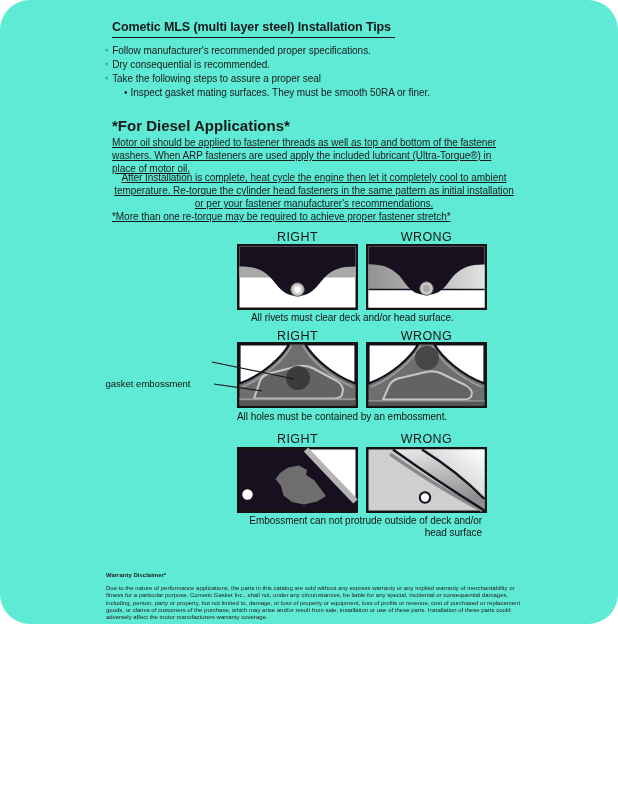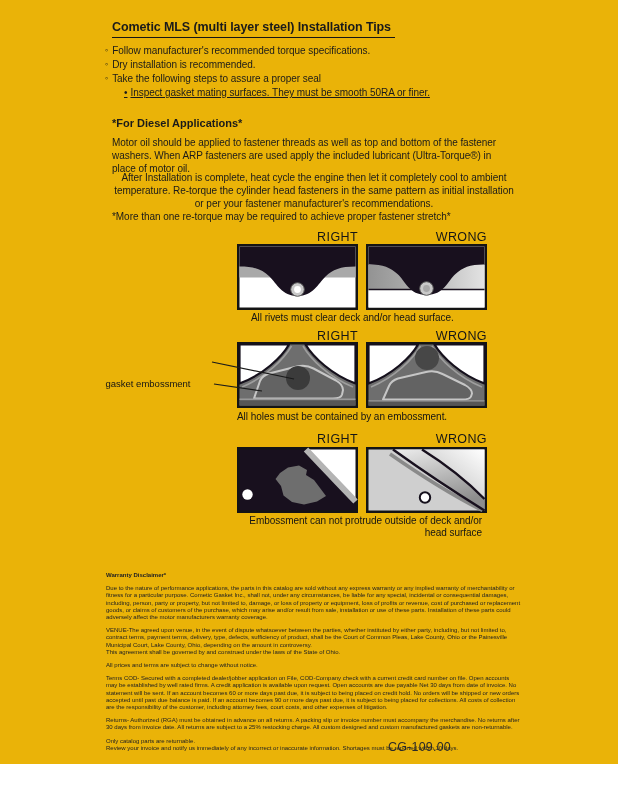--- a/index.html
+++ b/index.html
@@ -1,56 +1,56 @@
 <!DOCTYPE html>
 <html><head>
 <meta charset="utf-8">
 <style>
   html,body{margin:0;padding:0;background:#ffffff;}
-  .page{position:relative;width:618px;height:764px;background:#eab308;overflow:hidden;
-        font-family:"Liberation Sans", sans-serif;color:#1a1a1a;}
+  .page{position:relative;width:618px;height:624px;background:#5eead4;overflow:hidden;
+        font-family:"Liberation Sans", sans-serif;color:#1a1a1a;border-radius:30px;}
   .abs{position:absolute;}
 
   .doc-title{left:112px;top:20px;font-size:12.5px;font-weight:bold;letter-spacing:-0.1px;
              border-bottom:1.6px solid #151515;padding-bottom:3px;padding-right:4px;}
 
   .bullets{left:105px;top:44px;width:440px;font-size:10px;letter-spacing:-0.05px;}
   .b-item,.sb-item{line-height:13px;white-space:nowrap;}
   .b-item::before{content:"\25E6";margin-right:4px;font-size:9px;position:relative;top:-1px;}
-  .sb-item{margin-left:19px;text-decoration:underline;}
+  .sb-item{margin-left:19px;}
   .sb-item::before{content:"\2022";margin-right:3px;}
 
-  .diesel-heading{left:112px;top:117px;font-size:11px;font-weight:bold;}
-  .para{left:112px;font-size:10px;line-height:13.2px;letter-spacing:-0.05px;}
+  .diesel-heading{left:112px;top:117px;font-size:15px;font-weight:bold;}
+  .para{left:112px;font-size:10px;line-height:13.2px;letter-spacing:-0.05px;text-decoration:underline;}
   .para1{top:136px;width:398px;}
   .para2{top:171px;width:404px;text-align:center;}
   .para3{top:210px;width:420px;}
 
-  .rw-label{top:0;width:121px;text-align:right;font-size:12.5px;letter-spacing:0.4px;color:#161616;}
+  .rw-label{top:0;width:121px;text-align:center;font-size:12.5px;letter-spacing:0.4px;color:#161616;}
   .caption{font-size:10px;letter-spacing:-0.05px;color:#141414;}
   .ann-label{font-size:9.5px;line-height:10.5px;text-align:right;color:#141414;}
 
   .legal{left:106px;top:572px;width:416px;font-size:6px;line-height:7.2px;color:#222;}
   .legal p{margin:0 0 6px 0;}
   .legal p.tight{margin-bottom:0;}
   .legal .legal-heading{font-weight:bold;margin-bottom:6px;}
 
   .doc-code{left:388px;top:740px;font-size:12.5px;color:#2a2a2a;letter-spacing:0.2px;}
   svg{display:block;}
 </style>
 </head>
 <body>
 
 <div class="page">
 
   <div class="abs doc-title">Cometic MLS (multi layer steel) Installation Tips</div>
 
   <div class="abs bullets">
-    <div class="b-item">Follow manufacturer's recommended torque specifications.</div>
-    <div class="b-item">Dry installation is recommended.</div>
+    <div class="b-item">Follow manufacturer's recommended proper specifications.</div>
+    <div class="b-item">Dry consequential is recommended.</div>
     <div class="b-item">Take the following steps to assure a proper seal</div>
     <div class="sb-item">Inspect gasket mating surfaces.  They must be smooth 50RA or finer.</div>
   </div>
 
   <div class="abs diesel-heading">*For Diesel Applications*</div>
   <div class="abs para para1">Motor oil should be applied to fastener threads as well as top and bottom of the fastener washers. When ARP fasteners are used apply the included lubricant (Ultra-Torque®) in place of motor oil.</div>
   <div class="abs para para2">After Installation is complete, heat cycle the engine then let it completely cool to ambient temperature. Re-torque the cylinder head fasteners in the same pattern as initial installation or per your fastener manufacturer's recommendations.</div>
   <div class="abs para para3">*More than one re-torque may be required to achieve proper fastener stretch*</div>
 
   <div class="abs rw-label" style="left:237px;top:230px;">RIGHT</div>

